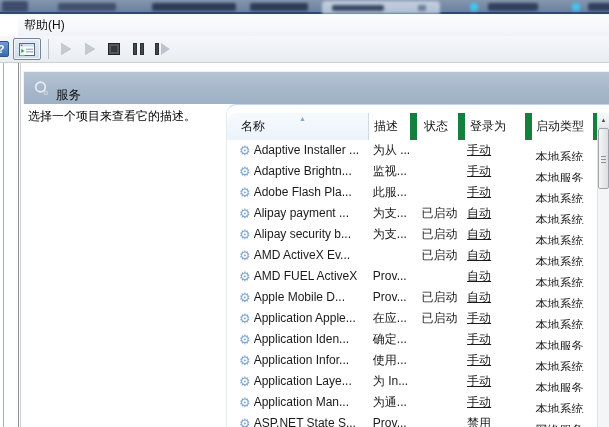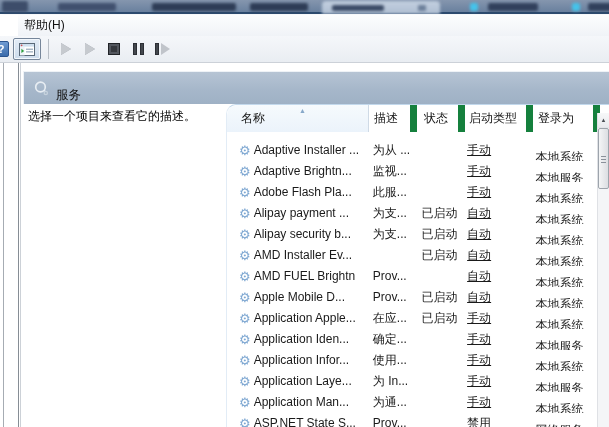--- a/index.html
+++ b/index.html
@@ -62,21 +62,21 @@
   .band { position:absolute; left:2px; top:8px; right:0; height:33px;
     background:linear-gradient(180deg,#b6c4d4 0%,#a6b7ca 55%,#9fb1c5 100%);
     border-top:1px solid #eef2f6; border-left:1px solid #eef2f6;
     display:flex; align-items:flex-end; }
   .band .title { margin-left:32px; font-size:12.5px; color:#141414; }
   .bandicon { position:absolute; left:9px; top:8px; }
   .deschint { position:absolute; left:7px; top:45px; width:196px; line-height:16px; color:#000; }
   
   .list { position:absolute; left:205px; top:41px; right:0; bottom:0; background:#fff;
     border-top-left-radius:10px; border-top:1px solid #c2d8ec; border-left:1px solid #e2ecf6; overflow:hidden; }
-  .hdr { position:absolute; left:0; top:0; right:0; height:27px; display:flex; border-top-left-radius:10px; overflow:hidden;}
+  .hdr { position:absolute; left:0; top:8px; right:0; height:27px; display:flex; border-top-left-radius:10px; overflow:hidden;}
   .hcell { line-height:26px; border-right:7px solid #15803d; padding-left:5px; color:#141414; position:relative; }
   .hcell.name { width:142px; padding-left:14px;
     background:linear-gradient(180deg,#f6fafd,#ebf3fb); border-right:1px solid #cfdae6; }
   .hcell.desc { width:48px; } .hcell.status { width:48px; padding-left:7px; }
   .hcell.startup { width:68px; padding-left:4px; } .hcell.logon { width:67px; }
   .sortarrow { position:absolute; left:72px; top:2px; font-size:7px; color:#87a8c9; line-height:7px; }
   .rows { position:absolute; left:0; top:35px; right:12px; }
   .row { display:flex; height:21px; line-height:21px; }
   .cell { white-space:nowrap; overflow:hidden; }
   .cell.name { width:142px; padding-left:12px; display:flex; align-items:center; }
@@ -179,22 +179,22 @@
       <div class="deschint">选择一个项目来查看它的描述。</div>
 
       <div class="list">
         <div class="hdr">
           <div class="hcell name">
             <span>名称</span>
             <span class="sortarrow">▲</span>
           </div>
           <div class="hcell desc">描述</div>
           <div class="hcell status">状态</div>
+          <div class="hcell logon">登录为</div>
           <div class="hcell startup">启动类型</div>
-          <div class="hcell logon">登录为</div>
         </div>
 
         <div class="rows">
             <div class="row">
               <span class="cell name">
                 <span class="gear">⚙</span>
                 <span>Adaptive Installer ...</span>
               </span>
               <span class="cell desc">为从 ...</span>
               <span class="cell status"></span>
@@ -237,31 +237,31 @@
                 <span>Alipay security b...</span>
               </span>
               <span class="cell desc">为支...</span>
               <span class="cell status">已启动</span>
               <span class="cell startup">自动</span>
               <span class="cell logon">本地系统</span>
             </div>
             <div class="row">
               <span class="cell name">
                 <span class="gear">⚙</span>
-                <span>AMD Installer Ev...</span>
+                <span>AMD ActiveX Ev...</span>
               </span>
               <span class="cell desc"></span>
               <span class="cell status">已启动</span>
               <span class="cell startup">自动</span>
               <span class="cell logon">本地系统</span>
             </div>
             <div class="row">
               <span class="cell name">
                 <span class="gear">⚙</span>
-                <span>AMD FUEL Brightn</span>
+                <span>AMD FUEL ActiveX</span>
               </span>
               <span class="cell desc">Prov...</span>
               <span class="cell status"></span>
               <span class="cell startup">自动</span>
               <span class="cell logon">本地系统</span>
             </div>
             <div class="row">
               <span class="cell name">
                 <span class="gear">⚙</span>
                 <span>Apple Mobile D...</span>

